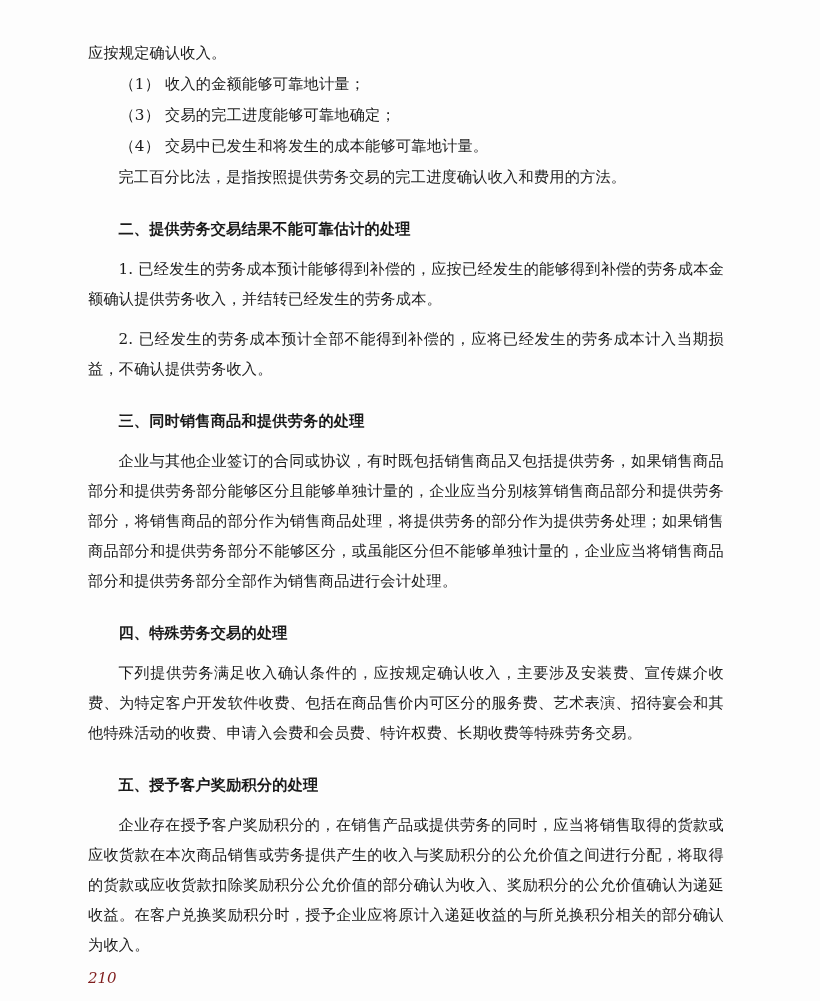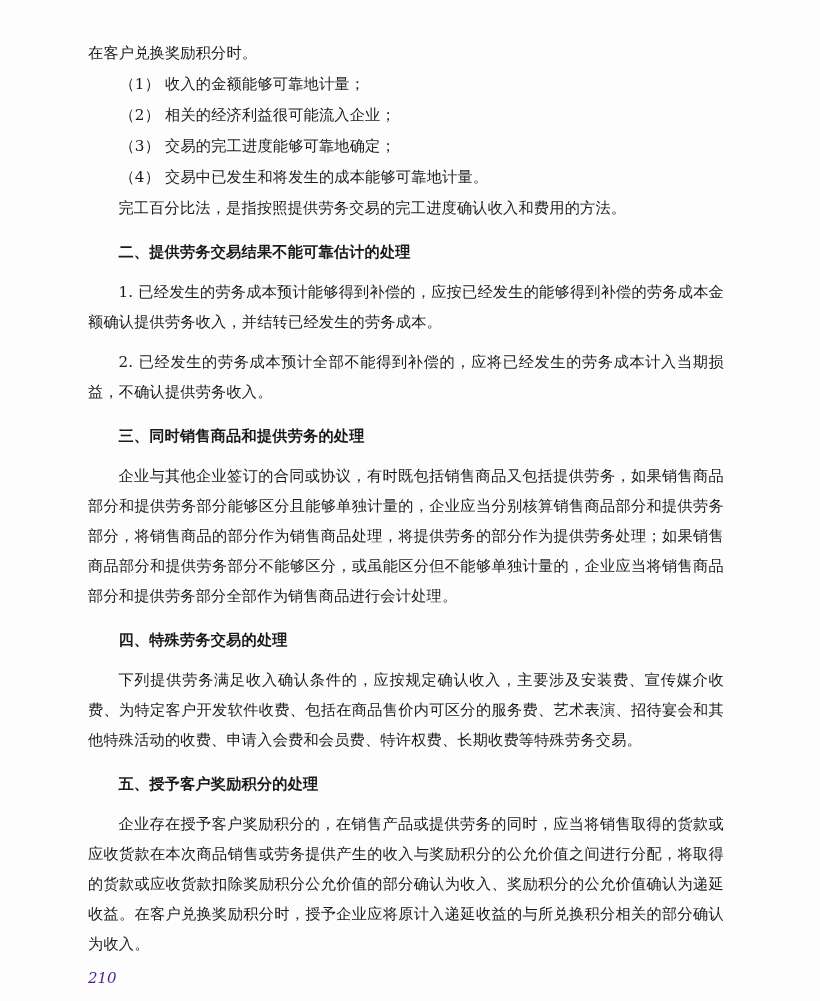--- a/index.html
+++ b/index.html
@@ -44,45 +44,44 @@
   }
   .heading {
     font-size: 15.2px;
     line-height: 30px;
     font-weight: bold;
     margin: 0;
     text-indent: 2em;
     letter-spacing: 0.2px;
   }
   .gap-before {
-    margin-top: 14px;
+    margin-top: 22px;
   }
   .gap-small {
     margin-top: 10px;
   }
   .page-number {
     position: absolute;
     left: 88px;
     bottom: 14px;
     font-size: 15px;
     font-style: italic;
     font-family: "DejaVu Serif", "Liberation Serif", serif;
-    color: #4c1d95;
+    color: #7f1d1d;
   }
 </style>
 </head>
 <body>
 
 <div class="page">
 
-  <p class="para noindent">在客户兑换奖励积分时。</p>
+  <p class="para noindent">应按规定确认收入。</p>
 
 
   <p class="list-line">（1） 收入的金额能够可靠地计量；</p>
-  <p class="list-line">（2） 相关的经济利益很可能流入企业；</p>
   <p class="list-line">（3） 交易的完工进度能够可靠地确定；</p>
   <p class="list-line">（4） 交易中已发生和将发生的成本能够可靠地计量。</p>
 
   <p class="para indent">完工百分比法，是指按照提供劳务交易的完工进度确认收入和费用的方法。</p>
 
   <p class="heading gap-before">二、提供劳务交易结果不能可靠估计的处理</p>
 
   <p class="para indent gap-small">1. 已经发生的劳务成本预计能够得到补偿的，应按已经发生的能够得到补偿的劳务成本金额确认提供劳务收入，并结转已经发生的劳务成本。</p>
   <p class="para indent gap-small">2. 已经发生的劳务成本预计全部不能得到补偿的，应将已经发生的劳务成本计入当期损益，不确认提供劳务收入。</p>
 

